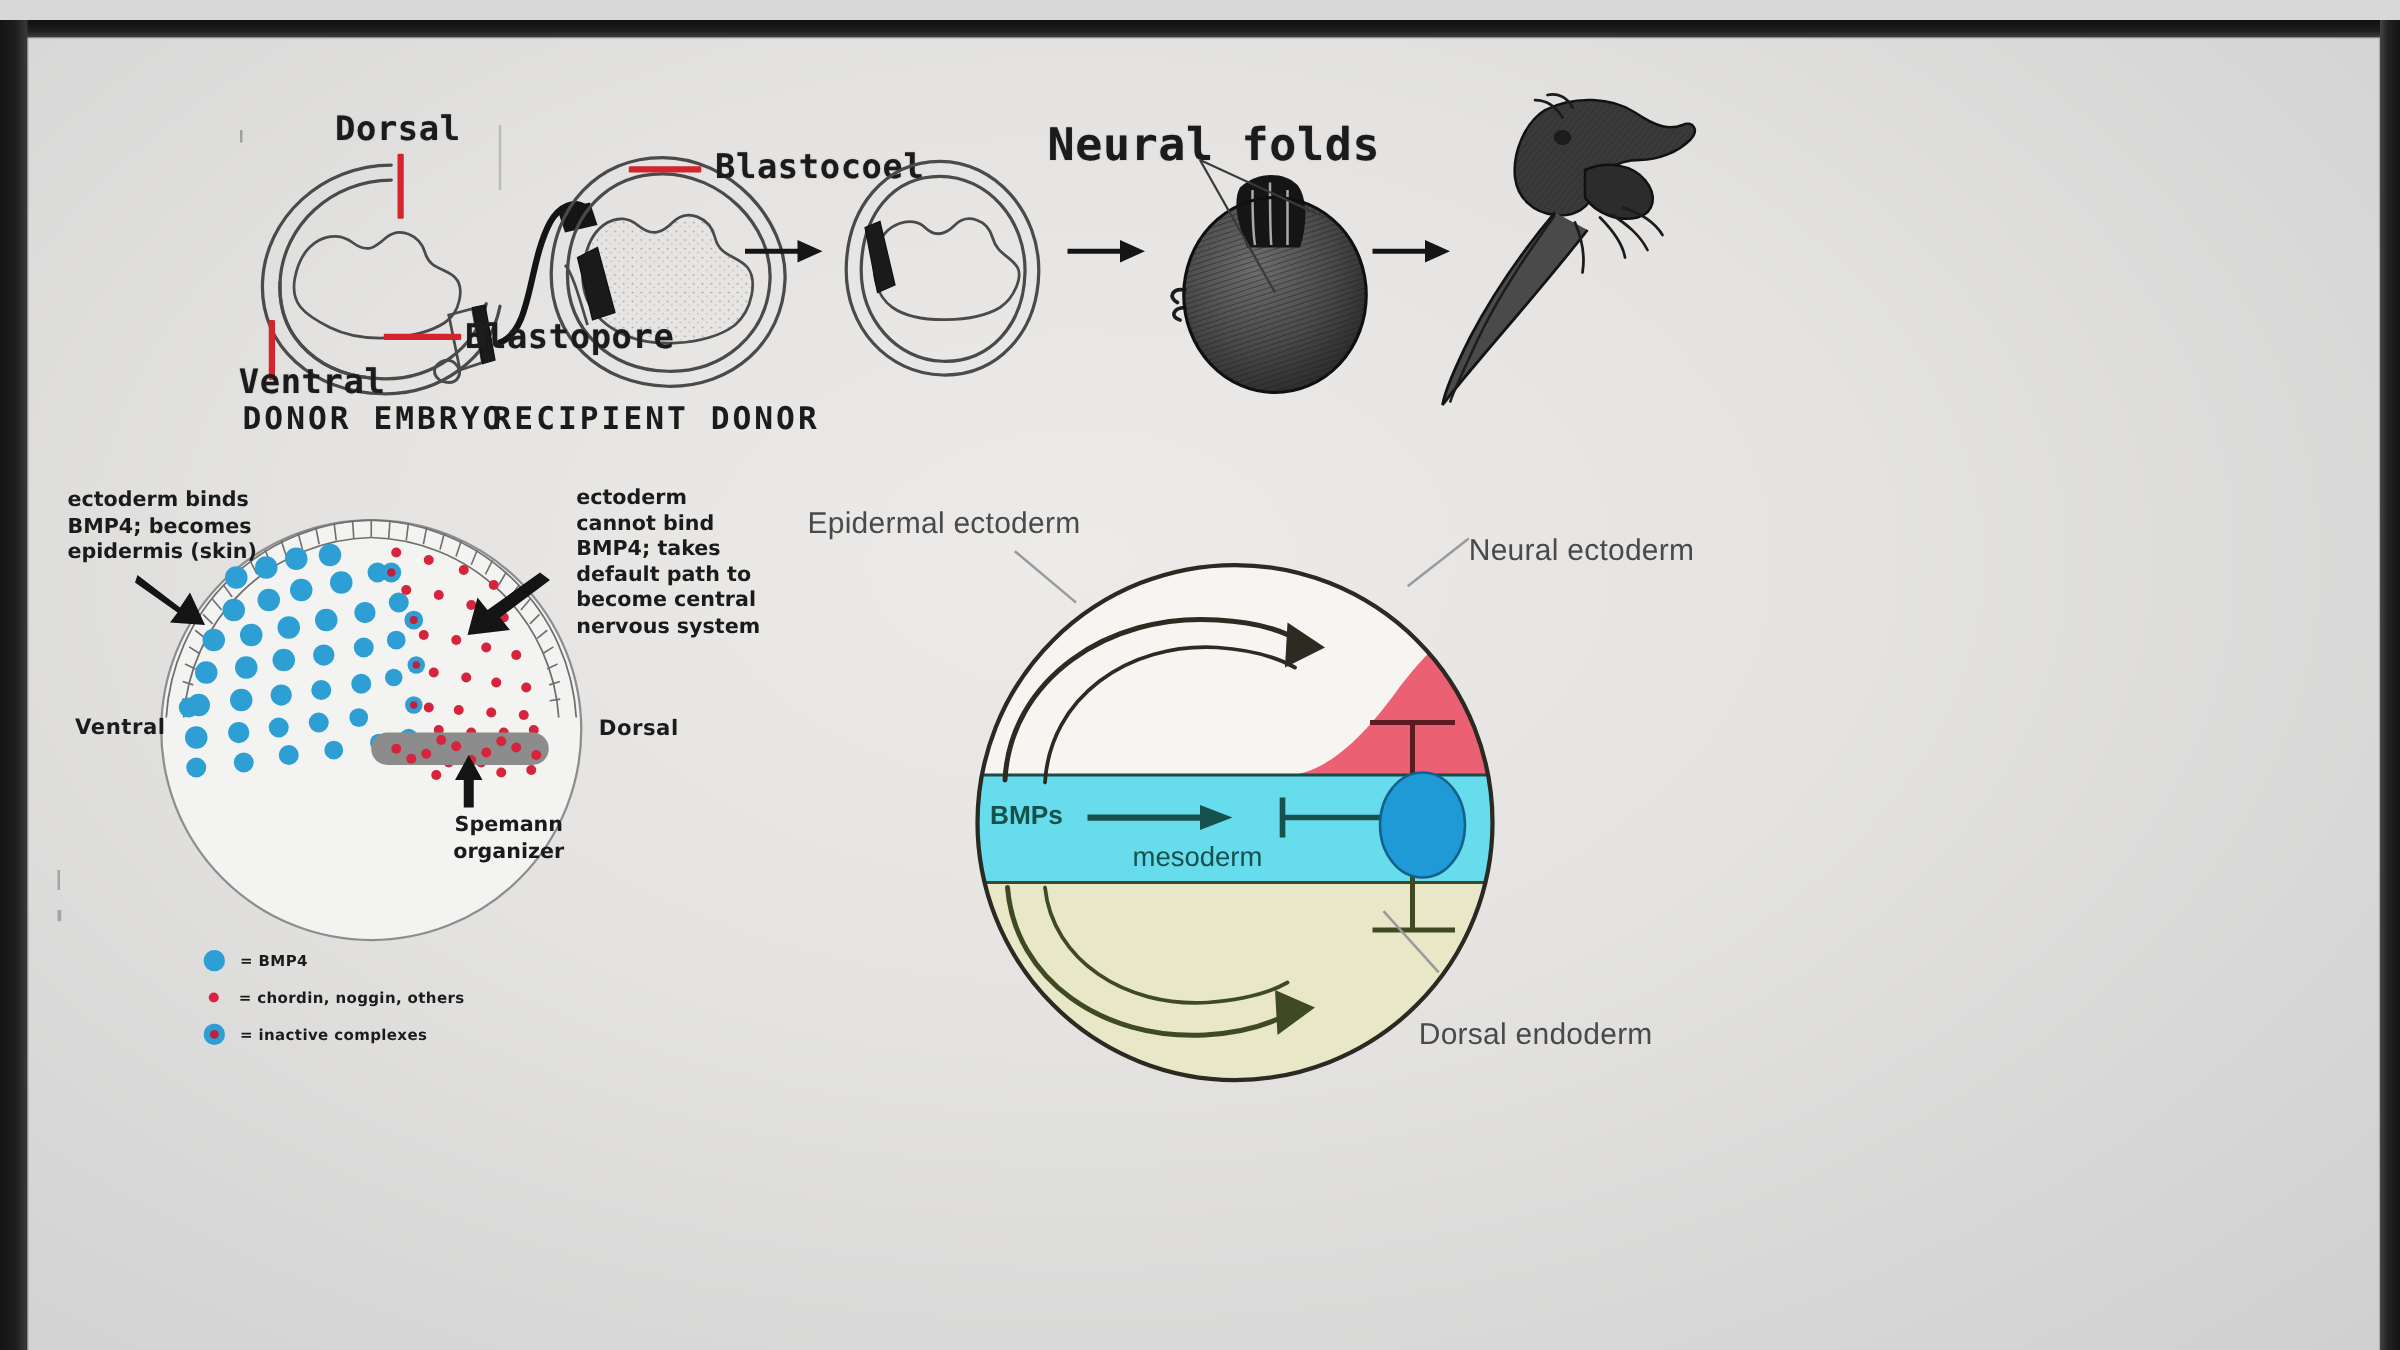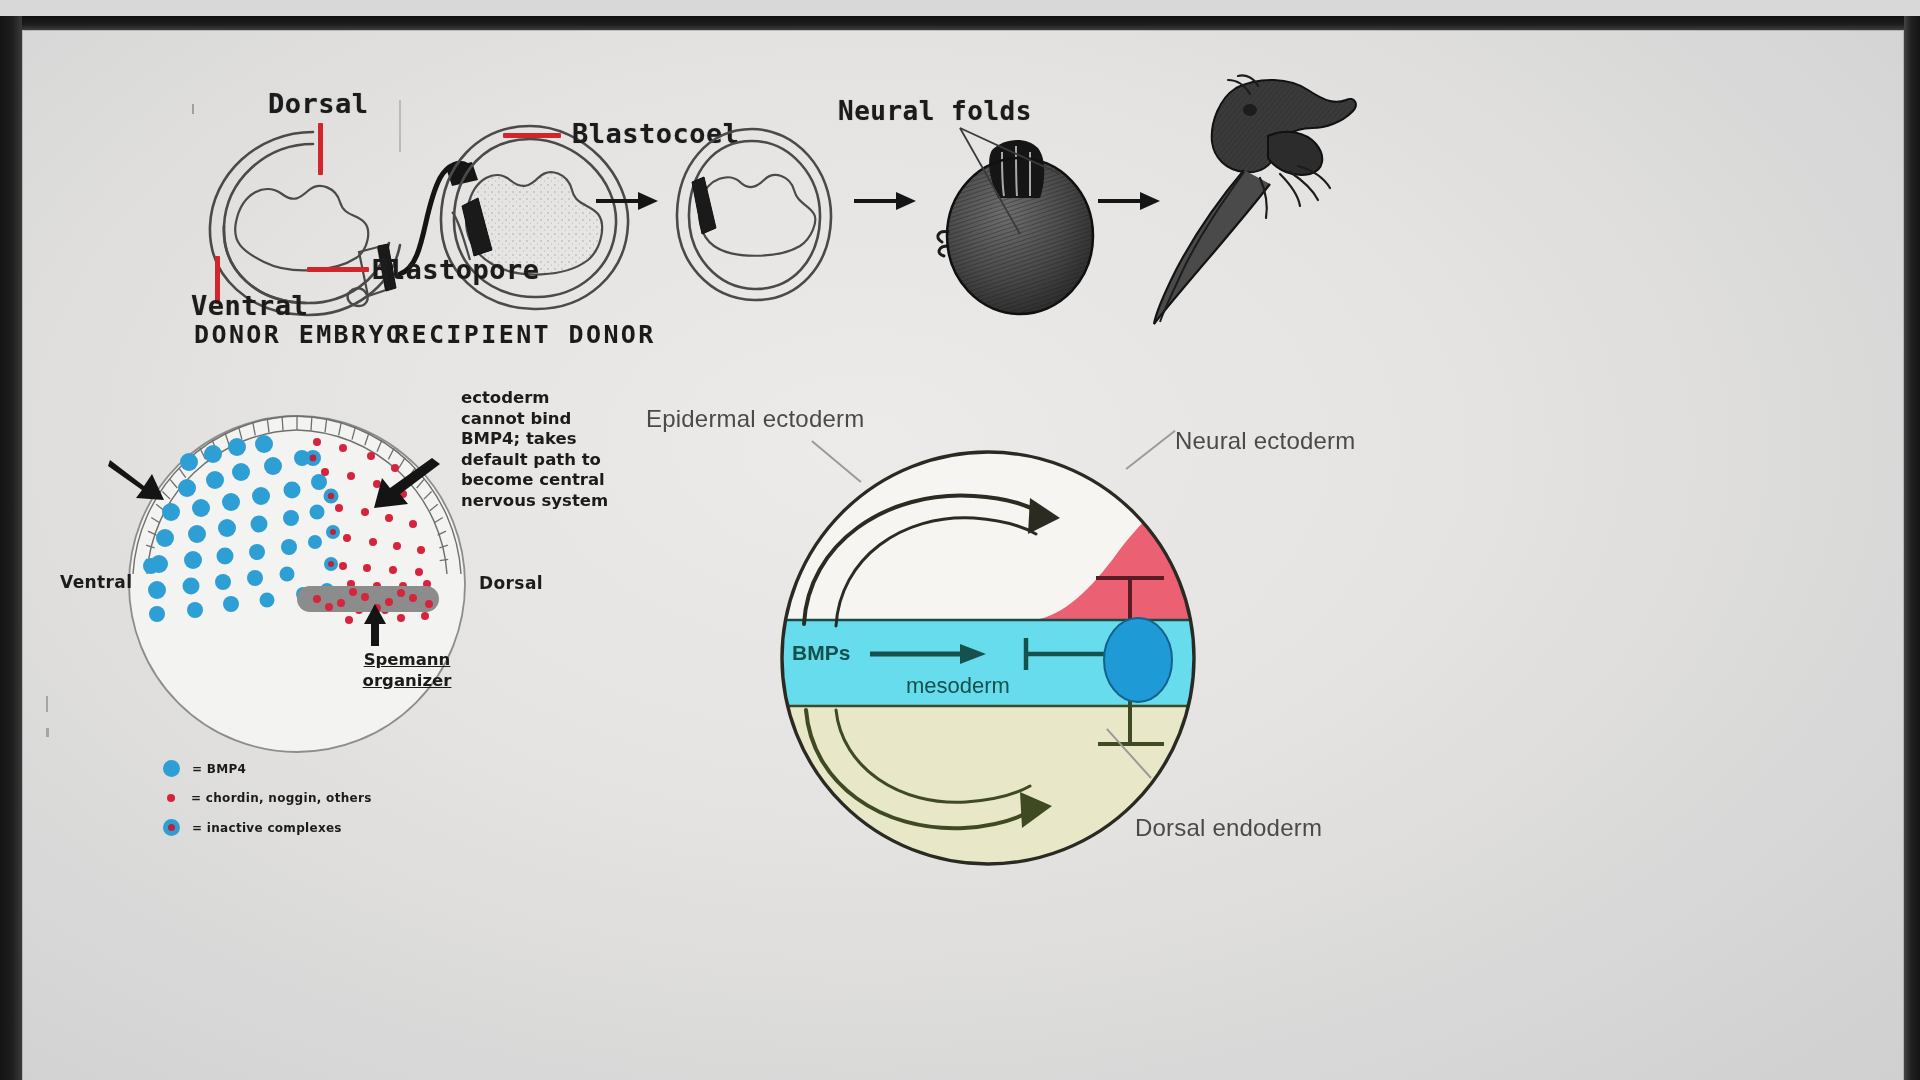--- a/index.html
+++ b/index.html
@@ -201,21 +201,21 @@
       </g>
 
       <g fill="none" stroke="#1c1c1c" stroke-width="3" stroke-linecap="round">
         <path d="M8 104 C-2 102 -6 110 2 114"></path>
         <path d="M8 118 C-2 118 -4 126 4 128"></path>
       </g>
       <ellipse cx="80" cy="108" rx="73" ry="78" fill="none" stroke="#101010" stroke-width="2.5"></ellipse>
     </svg>
   </div>
 
-  <div class="blk mono-label" style="left:838px;top:80px;font-size:26px;">Neural folds</div>
+  <div class="blk mono-label" style="left:838px;top:80px;font-size:36px;">Neural folds</div>
   <div class="blk" style="left:952px;top:110px;">
     <svg width="140" height="112" viewBox="0 0 140 112">
       <line x1="8" y1="2" x2="108" y2="48" stroke="#3a3a3a" stroke-width="1.8"></line>
       <line x1="8" y1="2" x2="68" y2="108" stroke="#3a3a3a" stroke-width="1.8"></line>
     </svg>
   </div>
 
   <div class="blk" style="left:1096px;top:172px;">
     <svg width="66" height="26" viewBox="0 0 66 26">
       <line x1="2" y1="13" x2="46" y2="13" stroke="#151515" stroke-width="4"></line>
@@ -413,20 +413,23 @@
         <circle cx="286" cy="184" r="4"></circle>
           <circle cx="302" cy="190" r="4"></circle>
         <circle cx="202" cy="193" r="4"></circle>
           <circle cx="226" cy="178" r="4"></circle>
         <circle cx="250" cy="194" r="4"></circle>
           <circle cx="274" cy="179" r="4"></circle>
       </g>
     </svg>
   </div>
 
+  <div class="blk annot" style="left:54px;top:374px;width:200px;">ectoderm binds
+BMP4; becomes
+epidermis (skin)</div>
   <div class="blk" style="left:108px;top:440px;">
     <svg width="60" height="48" viewBox="0 0 60 48">
       <path d="M2 4 L36 30 L44 18 L56 44 L28 42 L34 34 L0 10 Z" fill="#141414"></path>
     </svg>
   </div>
 
   <div class="blk annot" style="left:436px;top:372px;width:190px;margin-left:25px;">ectoderm
 cannot bind
 BMP4; takes
 default path to
@@ -439,21 +442,21 @@
   </div>
 
   <div class="blk sans-b" style="left:60px;top:556px;font-size:17px;letter-spacing:.4px;">Ventral</div>
   <div class="blk sans-b" style="left:479px;top:557px;font-size:17px;letter-spacing:.4px;">Dorsal</div>
 
   <div class="blk" style="left:363px;top:588px;">
     <svg width="24" height="42" viewBox="0 0 24 42">
       <path d="M12 0 L23 20 L16 20 L16 42 L8 42 L8 20 L1 20 Z" fill="#141414"></path>
     </svg>
   </div>
-  <div class="blk annot" style="left:327px;top:634px;width:160px;text-align:center;text-decoration:underline;">Spemann
+  <div class="blk annot" style="left:327px;top:634px;width:160px;text-align:center;">Spemann
 organizer</div>
 
   <div class="blk" style="left:163px;top:744px;">
     <div class="legend-row">
       <div class="dot-bmp4"></div>
       <div class="legend-txt">= BMP4</div>
     </div>
     <div class="legend-row">
       <div class="dot-chordin"></div>
       <div class="legend-txt" style="margin-left:16px;">= chordin, noggin, others</div>

